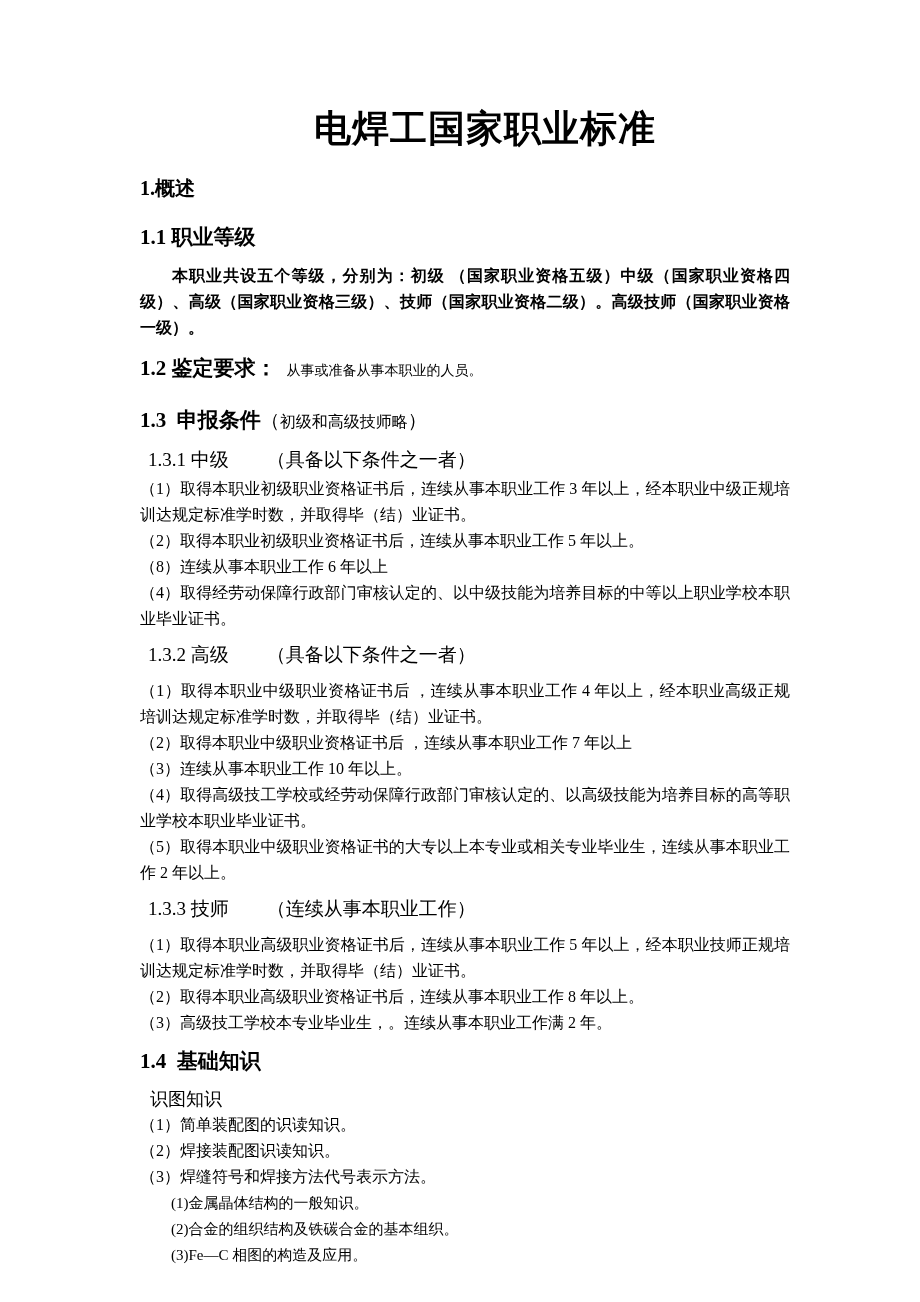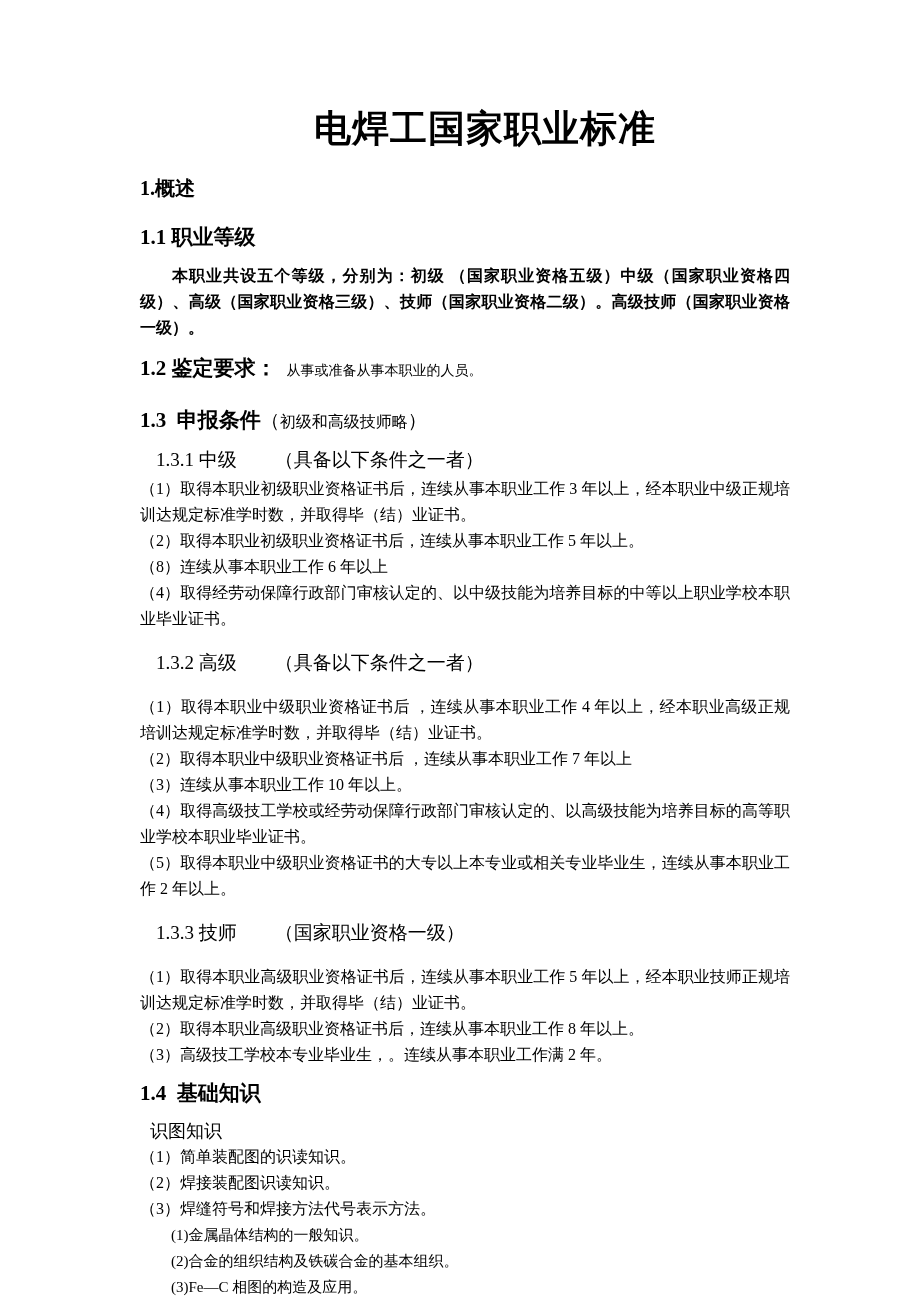--- a/index.html
+++ b/index.html
@@ -51,21 +51,21 @@
   }
   .h2 .note-paren {
     font-size: 19px;
     font-weight: normal;
   }
   .h2 .note-text {
     font-size: 16px;
     font-weight: normal;
   }
   .subhead {
-    margin: 16px;
+    margin: 8px;
     font-size: 19px;
     font-weight: normal;
     line-height: 30px;
     white-space: pre-wrap;
   }
   .sh-131 { margin-top: 9px; margin-bottom: 1px; }
   .body {
     margin: 0;
     font-size: 16px;
     line-height: 26px;
@@ -110,21 +110,21 @@
     <p class="body">（8）连续从事本职业工作 6 年以上</p>
     <p class="body">（4）取得经劳动保障行政部门审核认定的、以中级技能为培养目标的中等以上职业学校本职业毕业证书。</p>
 
     <h3 class="subhead">1.3.2 高级　　（具备以下条件之一者）</h3>
     <p class="body">（1）取得本职业中级职业资格证书后 ，连续从事本职业工作 4 年以上，经本职业高级正规培训达规定标准学时数，并取得毕（结）业证书。</p>
     <p class="body">（2）取得本职业中级职业资格证书后 ，连续从事本职业工作 7 年以上</p>
     <p class="body">（3）连续从事本职业工作 10 年以上。</p>
     <p class="body">（4）取得高级技工学校或经劳动保障行政部门审核认定的、以高级技能为培养目标的高等职业学校本职业毕业证书。</p>
     <p class="body">（5）取得本职业中级职业资格证书的大专以上本专业或相关专业毕业生，连续从事本职业工作 2 年以上。</p>
 
-    <h3 class="subhead">1.3.3 技师　　（国家职业资格一级）</h3>
+    <h3 class="subhead">1.3.3 技师　　（连续从事本职业工作）</h3>
     <p class="body">（1）取得本职业高级职业资格证书后，连续从事本职业工作 5 年以上，经本职业技师正规培训达规定标准学时数，并取得毕（结）业证书。</p>
     <p class="body">（2）取得本职业高级职业资格证书后，连续从事本职业工作 8 年以上。</p>
     <p class="body">（3）高级技工学校本专业毕业生，。连续从事本职业工作满 2 年。</p>
 
     <h2 class="h2 h-14">1.4  基础知识</h2>
     <p class="body intro-line">识图知识</p>
     <p class="body">（1）简单装配图的识读知识。</p>
     <p class="body">（2）焊接装配图识读知识。</p>
     <p class="body">（3）焊缝符号和焊接方法代号表示方法。</p>
 

